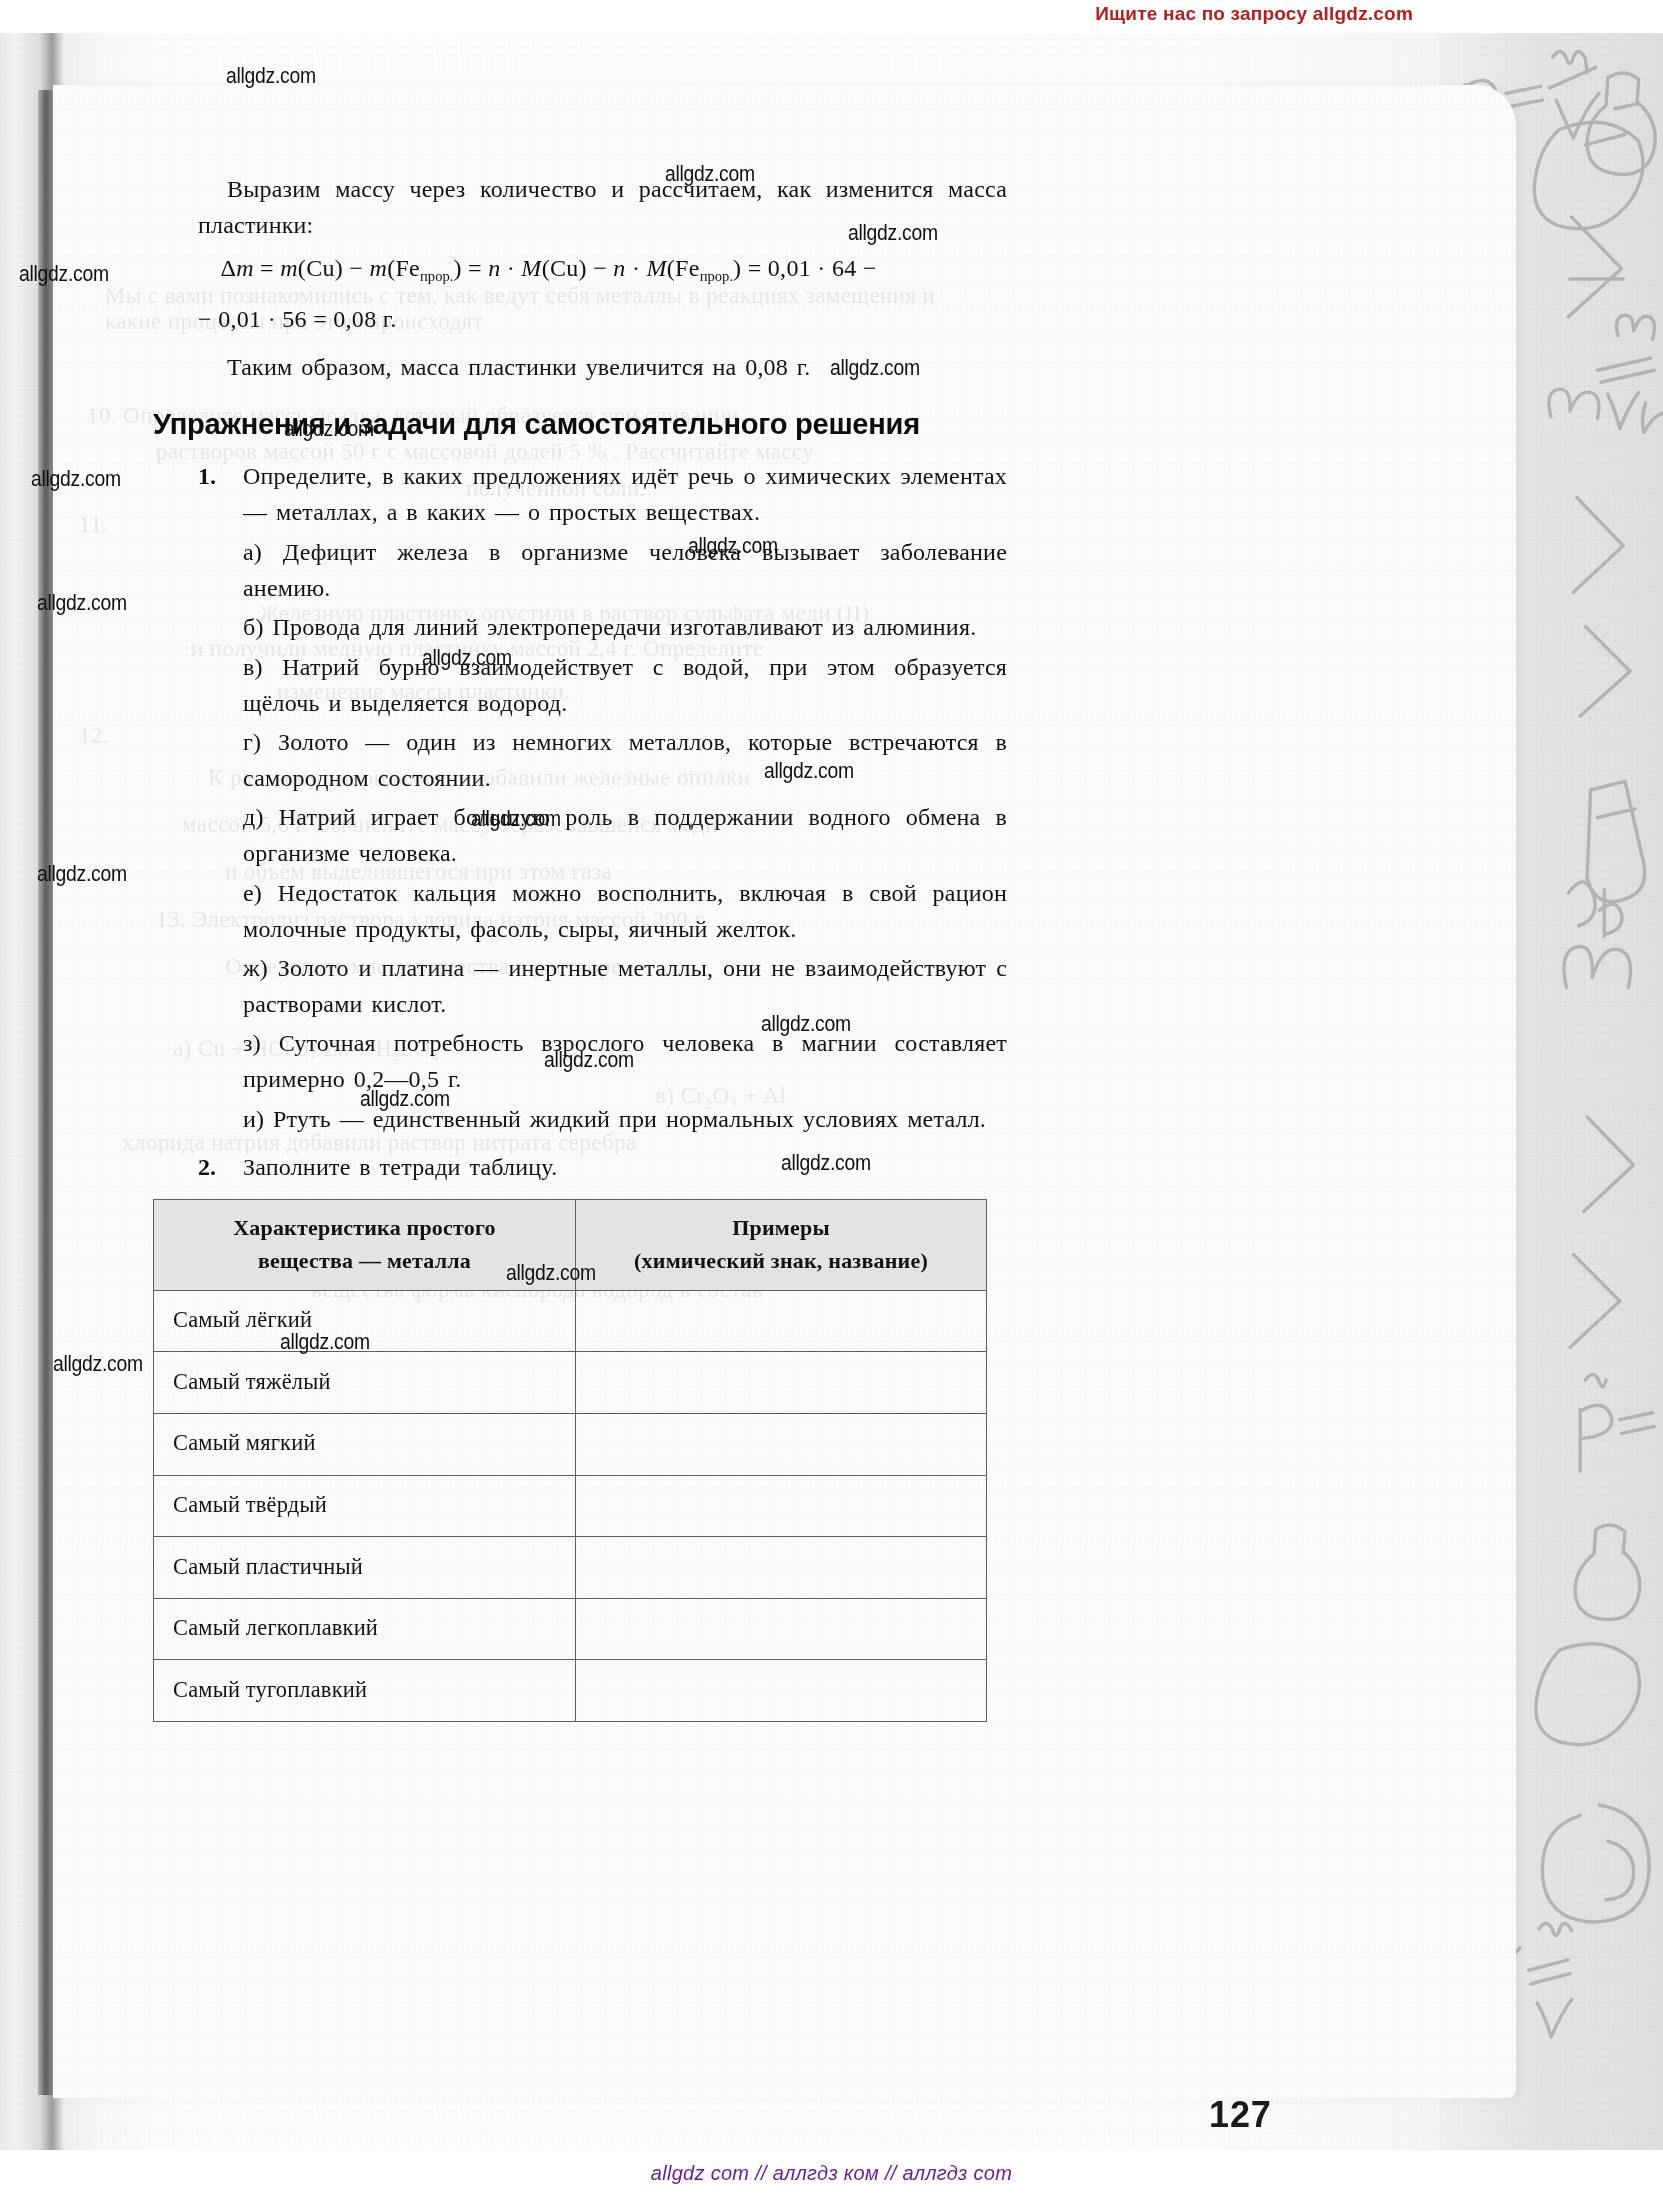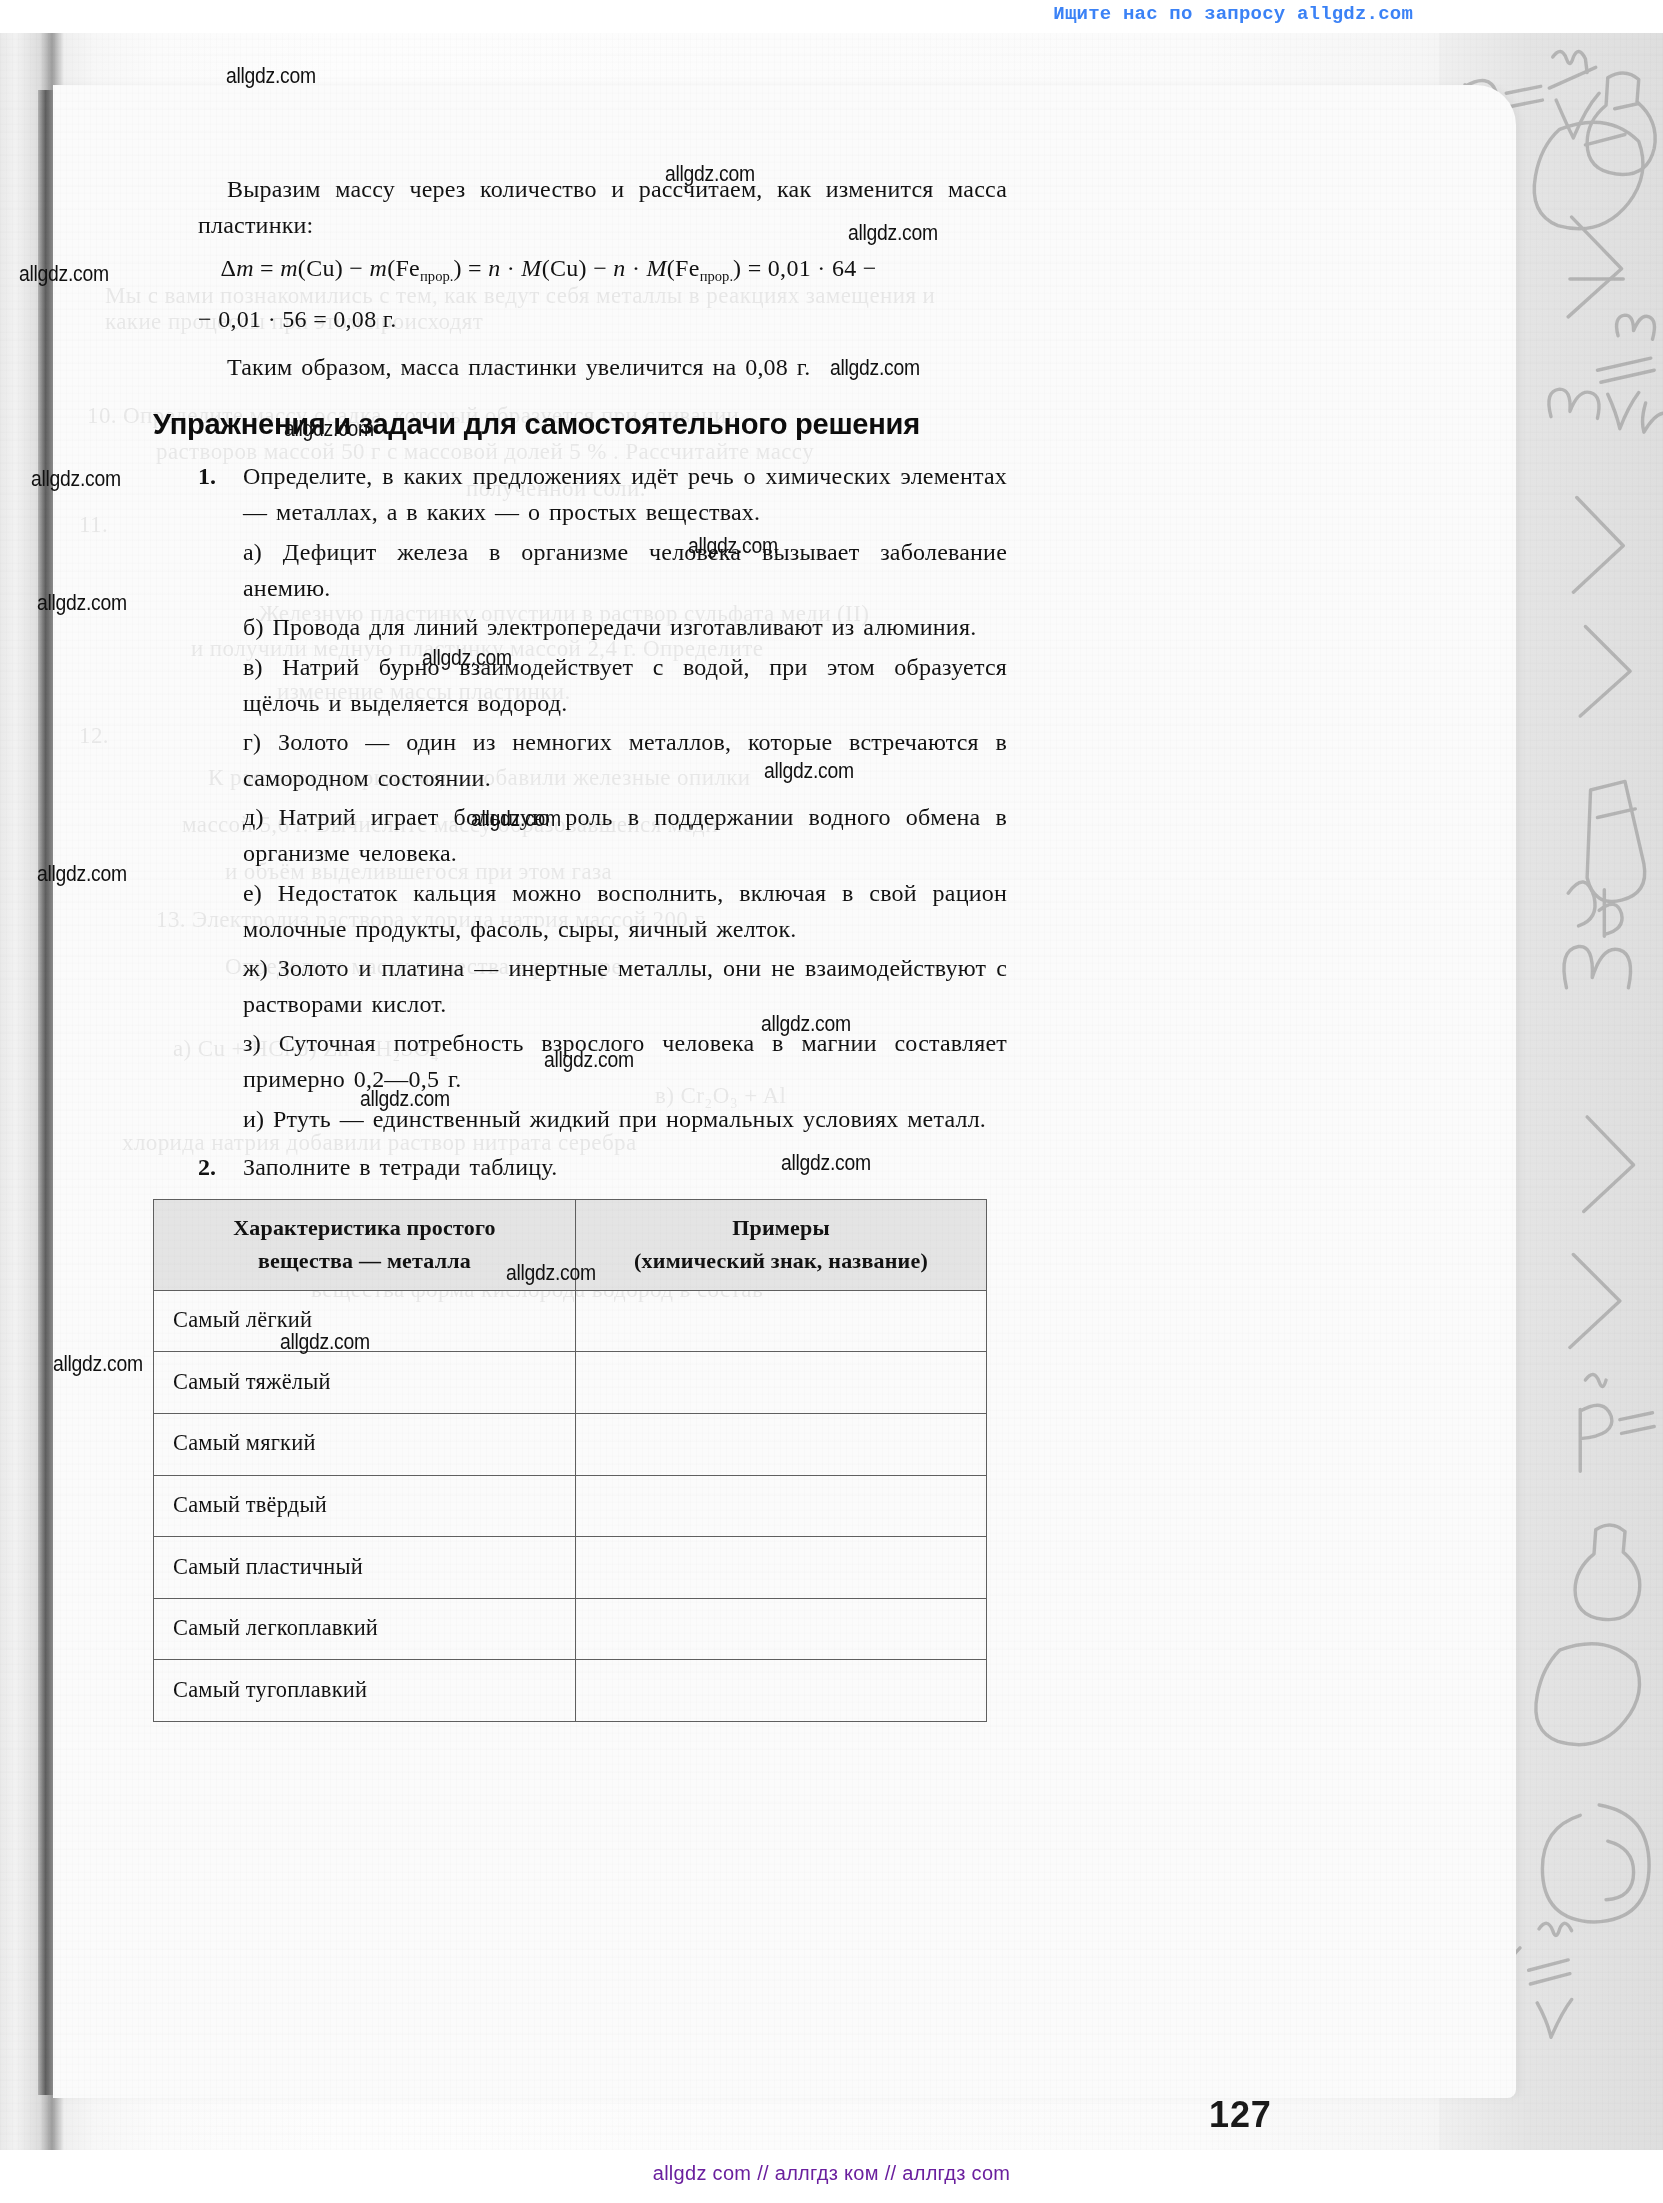--- a/index.html
+++ b/index.html
@@ -232,36 +232,37 @@
   }
 
   
   #bottom-strip {
     position: absolute;
     left: 0; top: 2150px;
     width: 1663px;
     height: 53px;
     background: #ffffff;
     z-index: 40;
+    font-style: italic;
   }
   #bottom-strip .strip-text {
     position: absolute;
     left: 0; right: 0; top: 12px;
     text-align: center;
     color: #6a1f9e;
     font-family: "Liberation Sans", sans-serif;
     font-size: 20px;
     letter-spacing: 0.3px;
   }
 </style>
 </head>
 <body>
 
 <div id="top-banner">
-  <div class="banner-text" style="color: #3b82f6; font-family: Liberation Mono, monospace;">Ищите нас по запросу allgdz.com</div>
+  <div class="banner-text" style="color: #b91c1c;">Ищите нас по запросу allgdz.com</div>
 </div>
 
 <div id="scan">
 
   <div id="margin-art">
     <svg width="224" height="2117" viewBox="0 0 260 2461" fill="none" stroke="#8d8d8d" stroke-width="4" stroke-linecap="round" stroke-linejoin="round">
 
       <g>
         <path d="M30 60 L30 130 M30 62 q28 -16 36 6 q6 22 -36 26"></path>
         <path d="M78 70 L118 62 M80 86 L120 78"></path>

